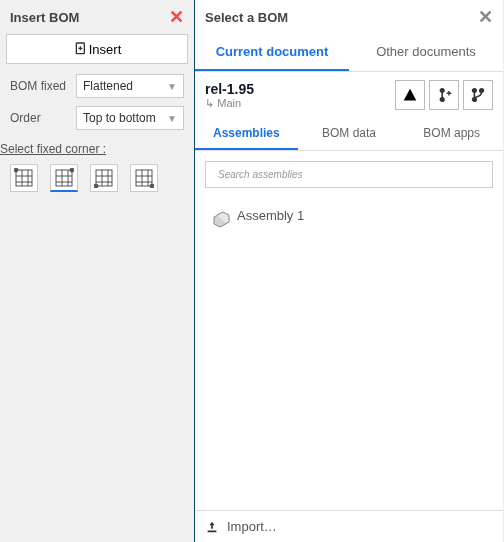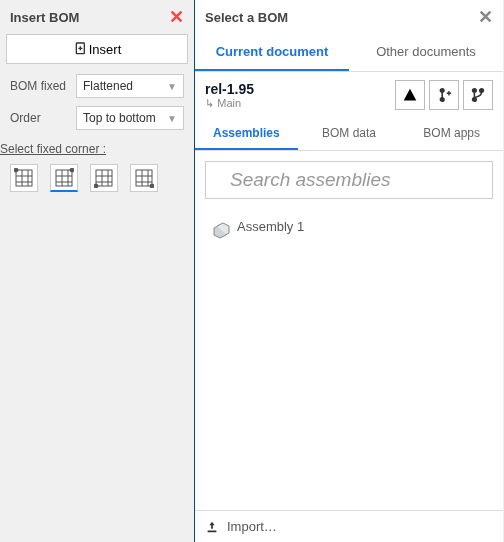--- a/index.html
+++ b/index.html
@@ -30,21 +30,21 @@
 .doc-row { display: flex; align-items: center; justify-content: space-between; padding: 8px 10px 4px 10px; }
 .doc-info .doc-name { font-weight: 600; font-size: 14px; color: #0f172a; }
 .doc-info .doc-sub { font-size: 11px; color: #888; }
 .doc-icons { display: flex; gap: 4px; }
 .doc-icons .ibox { width: 30px; height: 30px; border: 1px solid #bbb; background: #fff; display: flex; align-items: center; justify-content: center; cursor: pointer; }
 .doc-icons .ibox svg { width: 18px; height: 18px; }
 .tabs-sub { display: flex; border-bottom: 1px solid #ddd; margin-top: 4px; }
 .tabs-sub .stab { flex: 1; text-align: center; padding: 8px 4px; font-size: 12px; color: #666; cursor: pointer; border-bottom: 2px solid transparent;}
 .tabs-sub .stab.active { color: #1a73e8; font-weight: 600; border-bottom: 2px solid #1a73e8;}
 .search-row { padding: 10px 10px 6px 10px; }
-.search-input { width: 100%; border: 1px solid #ccc; padding: 7px 24px; font-size: 19px; font-style: italic; color: #999; }
+.search-input { width: 100%; border: 1px solid #ccc; padding: 7px 12px; font-size: 10px; font-style: italic; color: #999; }
 .search-input::placeholder { color: #999; font-style: italic; }
 .assembly-list { padding: 6px 10px; }
 .assembly-item { display: flex; align-items: flex-start; gap: 4px; padding: 8px 4px; cursor: pointer; }
 .assembly-item svg { width: 24px; height: 24px; }
 .assembly-item .aname { font-size: 13px; color: #555; }
 .right-spacer { flex: 1; }
 .import-row { border-top: 1px solid #ddd; padding: 8px 10px; display: flex; align-items: center; gap: 8px; font-size: 13px; color: #555; cursor: pointer; }
 .import-row svg { width: 14px; height: 14px; }
 </style>
 </head>

